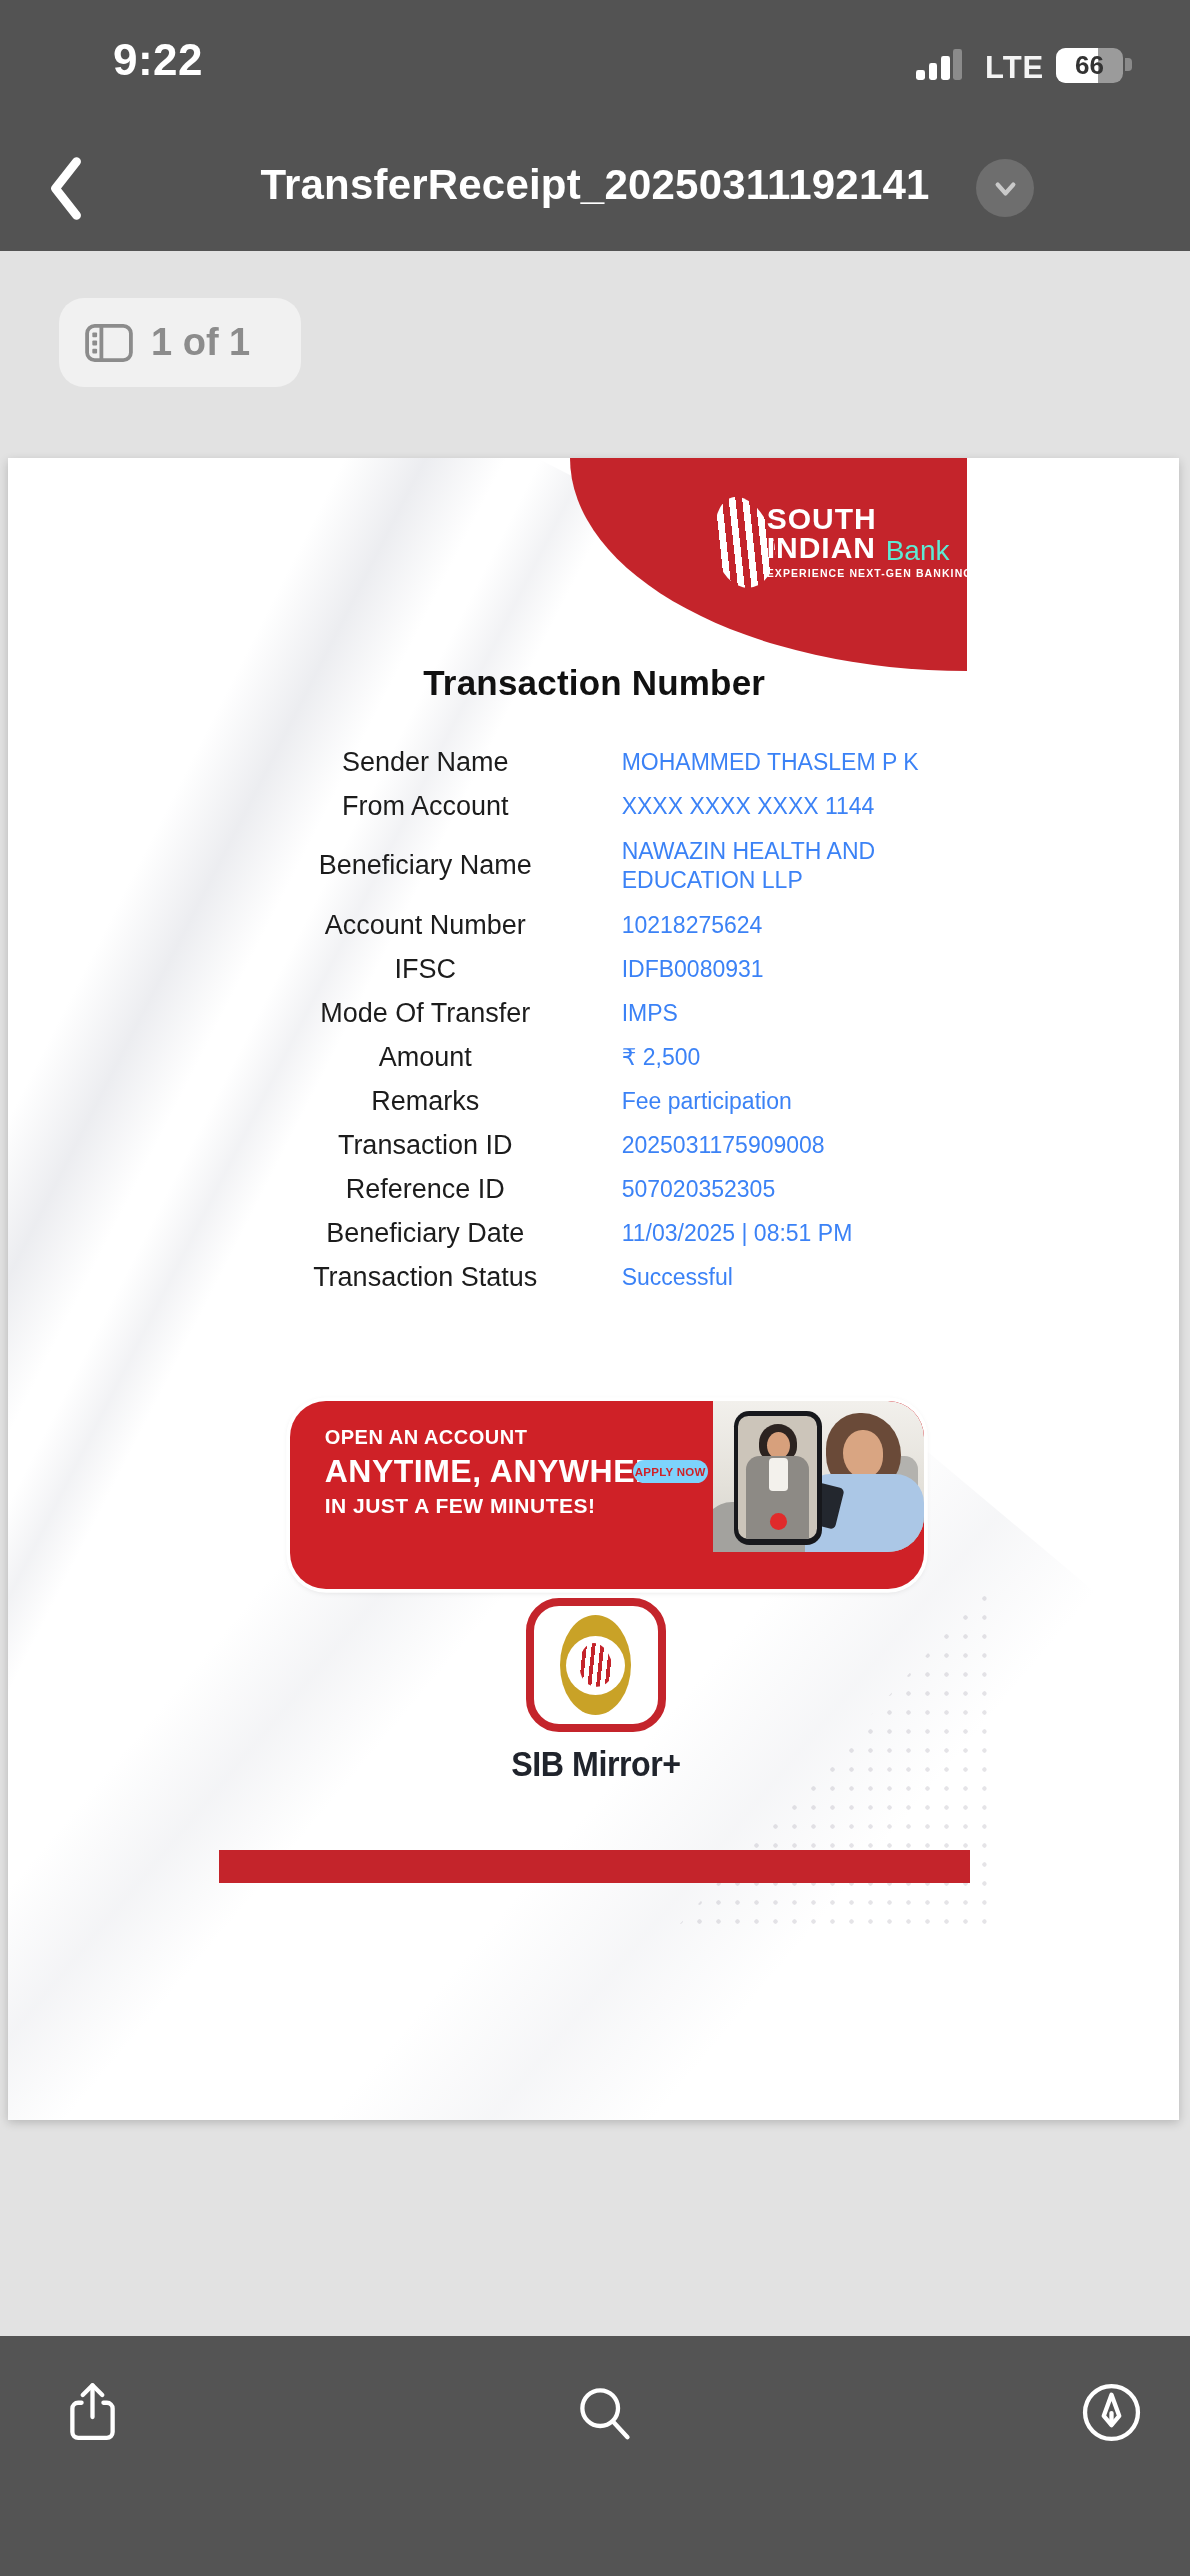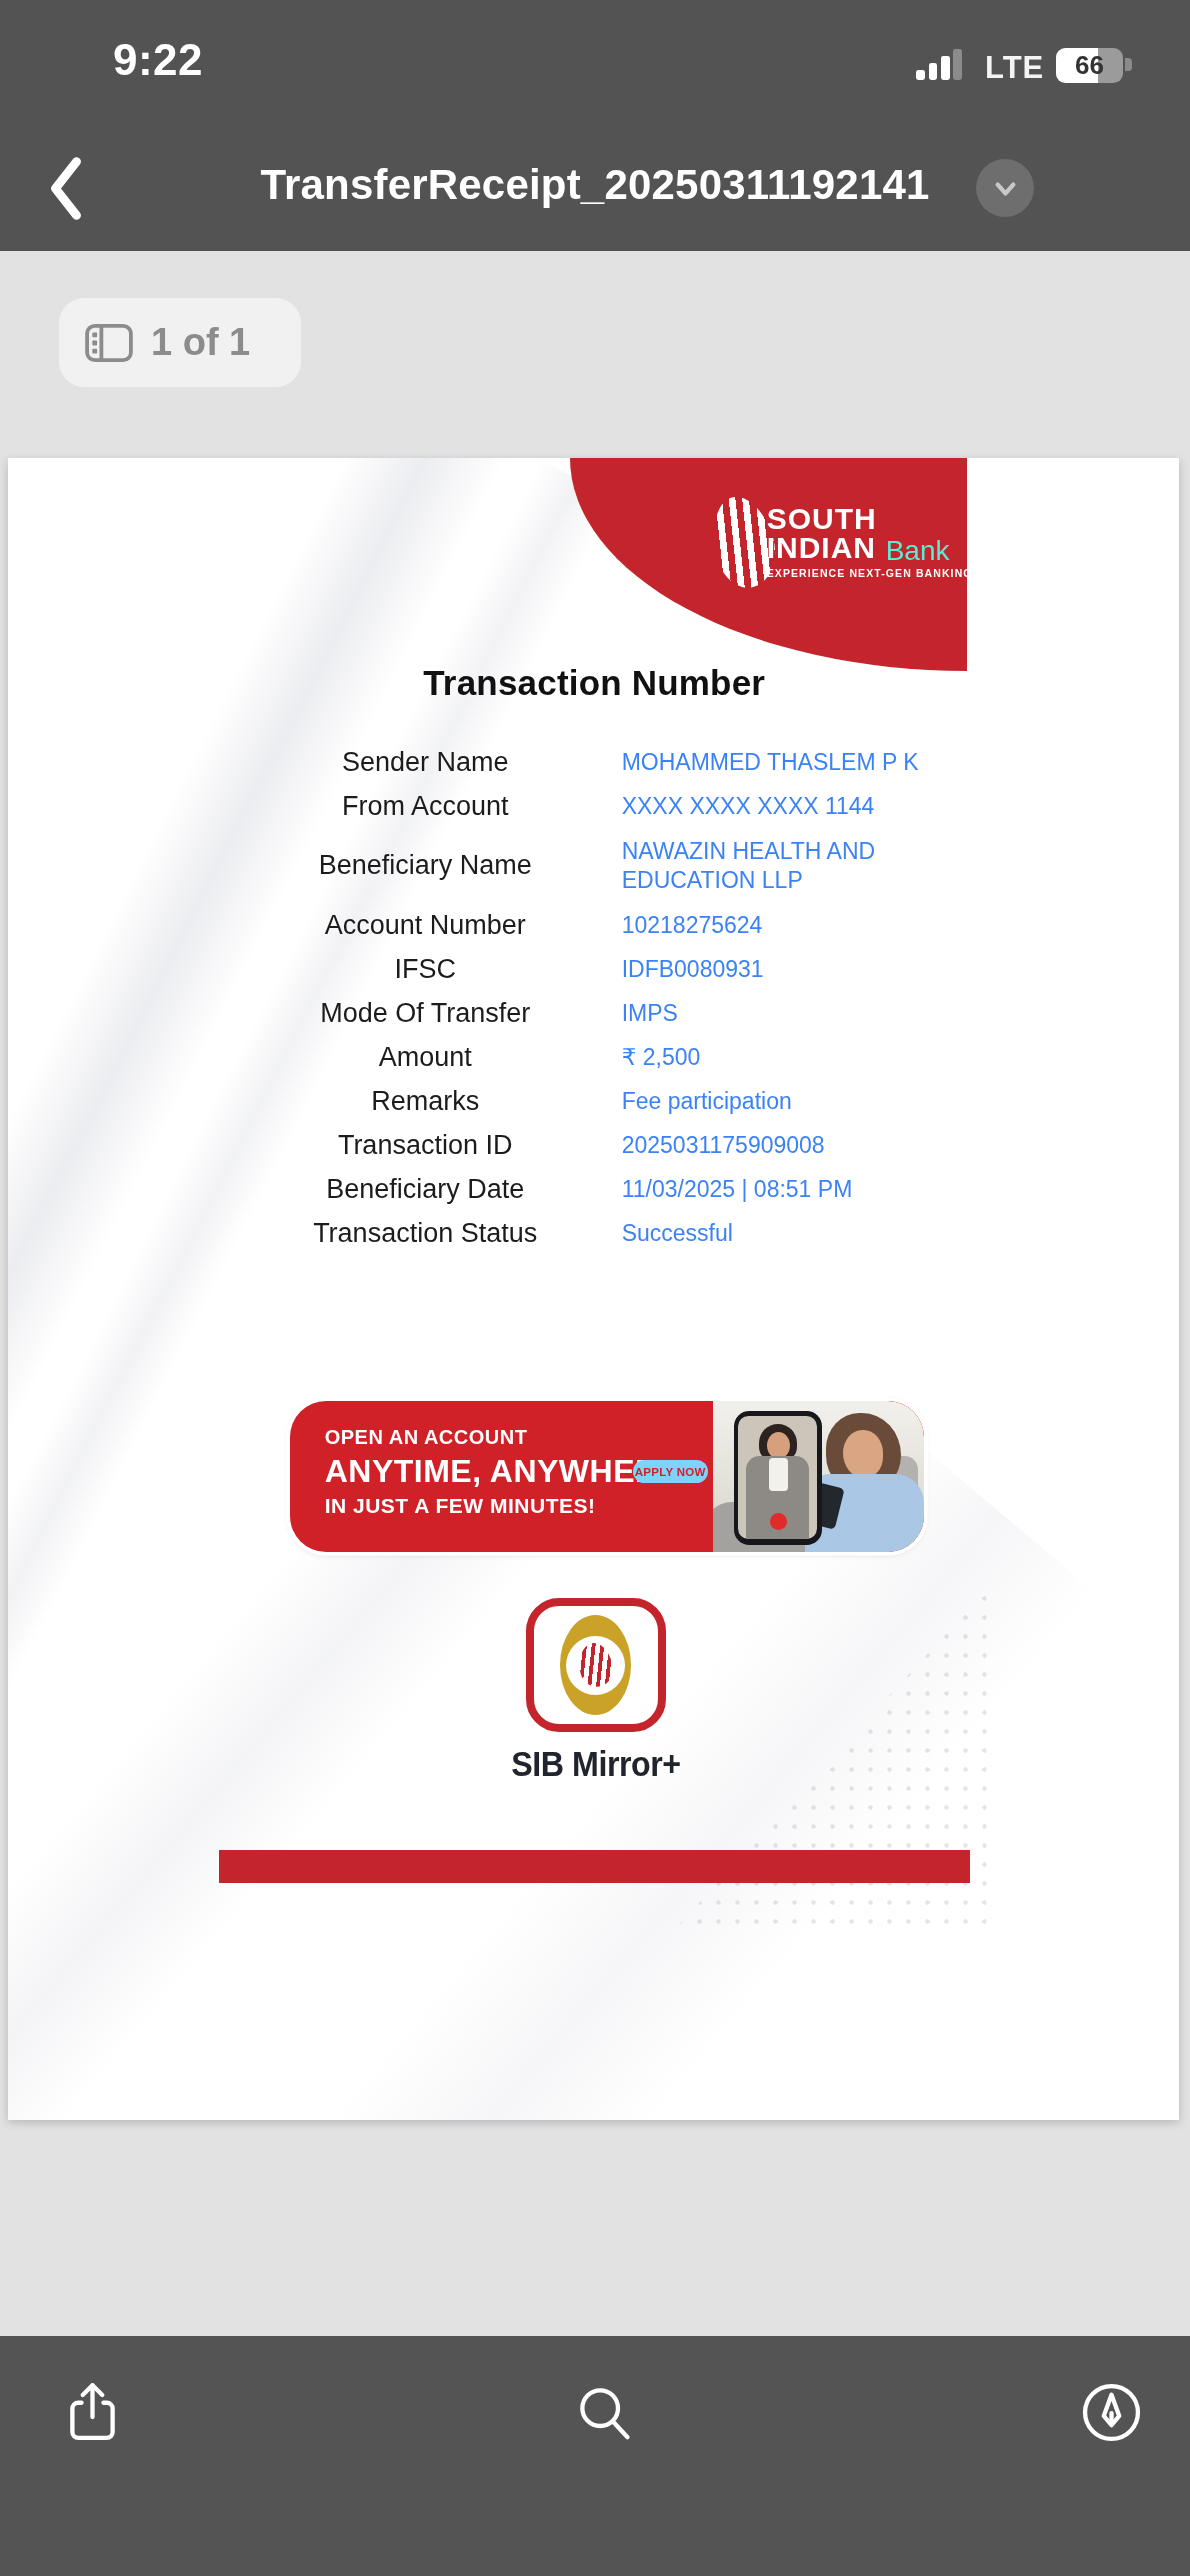--- a/index.html
+++ b/index.html
@@ -62,21 +62,21 @@
   .logo-tag{position:absolute;left:197px;top:109px;color:#fff;font-size:10.5px;font-weight:700;letter-spacing:1.1px;white-space:nowrap;}
   
   .rc-title{position:absolute;left:0;top:205px;width:100%;text-align:center;color:#111;font-size:35px;font-weight:700;letter-spacing:0.2px;}
   
   .rows{position:absolute;left:54px;top:282px;width:690px;}
   .row{display:flex;align-items:center;height:44px;}
   .row.tall{height:75px;}
   .row .lbl{width:305px;flex:0 0 305px;color:#1c1c1c;font-size:27px;text-align:center;}
   .row .val{width:374px;color:#3b82f6;font-size:23px;line-height:29px;margin-left:44px;}
   
-  .banner{position:absolute;left:71px;top:943px;width:634px;height:151px;border-radius:36px;background:#cf2127;box-shadow:0 0 0 3.8px #fff,0 1.9px 7.7px rgba(0,0,0,.18);overflow:hidden;}
+  .banner{position:absolute;left:71px;top:943px;width:634px;height:188px;border-radius:36px;background:#cf2127;box-shadow:0 0 0 3.8px #fff,0 1.9px 7.7px rgba(0,0,0,.18);overflow:hidden;}
   .banner .copy{position:absolute;left:35px;top:25px;color:#fff;}
   .banner .l1{font-size:20px;font-weight:700;letter-spacing:0.5px;}
   .banner .l2{font-size:32px;font-weight:800;letter-spacing:0.5px;margin-top:3.8px;}
   .banner .l3{font-size:21px;font-weight:700;letter-spacing:0.5px;margin-top:3.8px;}
   .cta{position:absolute;left:343px;top:59px;width:75px;height:23px;border-radius:11.5px;background:#7dd3fc;color:#cf2127;font-size:11.5px;font-weight:800;display:flex;align-items:center;justify-content:center;letter-spacing:0.3px;}
   .photo{position:absolute;right:0;top:0;width:211px;height:151px;background:linear-gradient(180deg,#f2f0ec 0%,#e4e1da 55%,#d4d2cc 100%);border-radius:0 36px 36px 0;overflow:hidden;}
   .couch{position:absolute;left:-9.6px;bottom:-17px;width:240px;height:67px;background:#a3a29e;border-radius:29px 29px 0 0;}
   .cushion{position:absolute;right:5.8px;bottom:38px;width:67px;height:58px;background:#b3b2ae;border-radius:13.4px;}
   .w2-hair{position:absolute;left:113px;top:11.5px;width:75px;height:81px;background:#6a4a38;border-radius:46% 54% 50% 50%;}
   .w2-face{position:absolute;left:130px;top:29px;width:40px;height:48px;background:#d9a582;border-radius:50% 50% 46% 54%;}
@@ -203,20 +203,24 @@
               <span class="lbl">Amount</span>
               <span class="val">₹ 2,500</span>
             </div>
           <div class="row">
               <span class="lbl">Remarks</span>
               <span class="val">Fee participation</span>
             </div>
           <div class="row">
               <span class="lbl">Transaction ID</span>
               <span class="val">2025031175909008</span>
+            </div>
+          <div class="row">
+              <span class="lbl">Reference ID</span>
+              <span class="val">507020352305</span>
             </div>
           <div class="row">
               <span class="lbl">Beneficiary Date</span>
               <span class="val">11/03/2025 | 08:51 PM</span>
             </div>
           <div class="row">
               <span class="lbl">Transaction Status</span>
               <span class="val">Successful</span>
             </div>
         </div>

